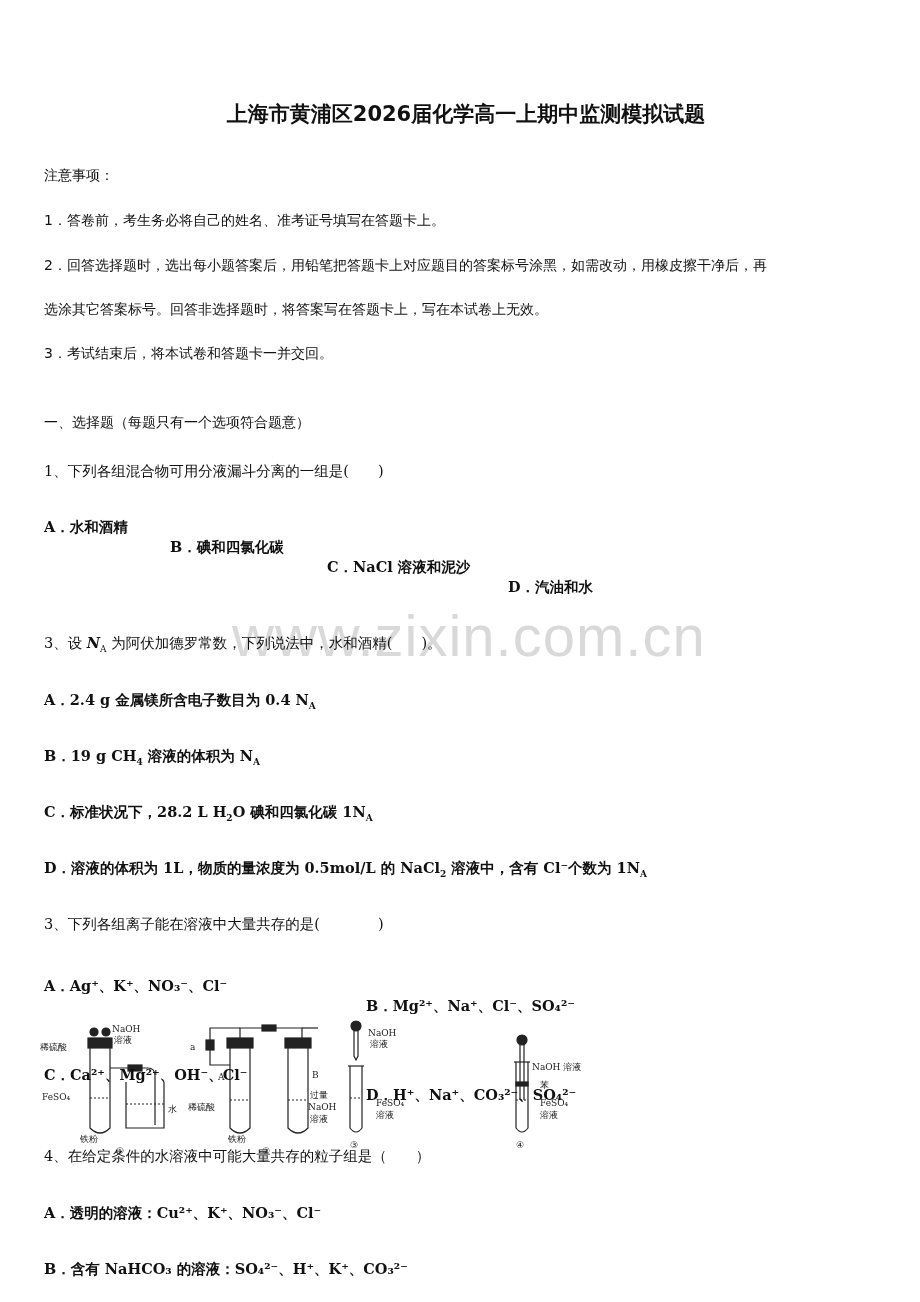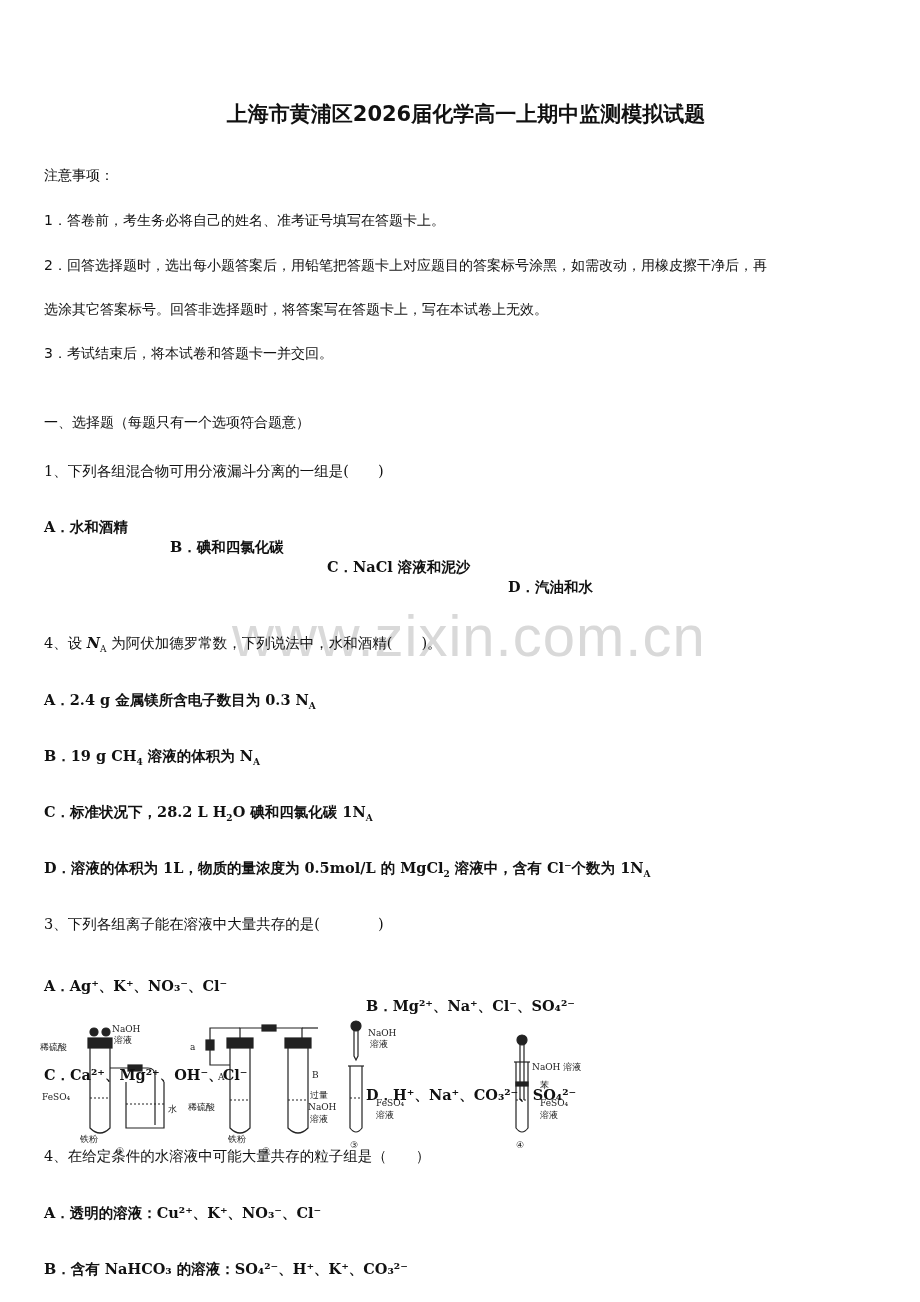--- a/index.html
+++ b/index.html
@@ -36,33 +36,33 @@
 
   <div class="line notice fg" style="top:284px;">一、选择题（每题只有一个选项符合题意）</div>
 
   <div class="line q fg" style="top:313px;">1、下列各组混合物可用分液漏斗分离的一组是(　　)</div>
   <div class="line opt fg" style="top:349px;">A．水和酒精</div>
   <div class="line opt fg" style="left:170px; top:349px;">B．碘和四氯化碳</div>
   <div class="line opt fg" style="left:327px; top:349px;">C．NaCl 溶液和泥沙</div>
   <div class="line opt fg" style="left:508px; top:349px;">D．汽油和水</div>
 
   <div class="line q fg" style="top:385px;">
-    <span>4、设 </span><i><b>N</b></i><sub>A</sub><span> 为阿伏加德罗常数，下列说法中，水和酒精(　　)。</span>
+    <span>3、设 </span><i><b>N</b></i><sub>A</sub><span> 为阿伏加德罗常数，下列说法中，水和酒精(　　)。</span>
   </div>
   <div class="line opt fg" style="top:422px;">
-    <span>A．2.4 g 金属镁所含电子数目为 0.3 N</span><sub>A</sub>
+    <span>A．2.4 g 金属镁所含电子数目为 0.4 N</span><sub>A</sub>
   </div>
   <div class="line opt fg" style="top:458px;">
     <span>B．19 g CH</span><sub>4</sub><span> 溶液的体积为 N</span><sub>A</sub>
   </div>
   <div class="line opt fg" style="top:494px;">
     <span>C．标准状况下，28.2 L H</span><sub>2</sub><span>O 碘和四氯化碳 1N</span><sub>A</sub>
   </div>
   <div class="line opt fg" style="top:530px;">
-    <span>D．溶液的体积为 1L，物质的量浓度为 0.5mol/L 的 MgCl</span><sub>2</sub><span> 溶液中，含有 Cl⁻个数为 1N</span><sub>A</sub>
+    <span>D．溶液的体积为 1L，物质的量浓度为 0.5mol/L 的 NaCl</span><sub>2</sub><span> 溶液中，含有 Cl⁻个数为 1N</span><sub>A</sub>
   </div>
 
   <div class="line q fg" style="top:566px;">3、下列各组离子能在溶液中大量共存的是(　　　　)</div>
   <div class="line opt fg" style="top:608px;">A．Ag⁺、K⁺、NO₃⁻、Cl⁻</div>
   <div class="line opt fg" style="left:366px; top:608px;">B．Mg²⁺、Na⁺、Cl⁻、SO₄²⁻</div>
   <div class="line opt fg" style="top:657px;">C．Ca²⁺、Mg²⁺、OH⁻、Cl⁻</div>
   <div class="line opt fg" style="left:366px; top:657px;">D．H⁺、Na⁺、CO₃²⁻、SO₄²⁻</div>
 
   <div class="line q fg" style="top:698px;">4、在给定条件的水溶液中可能大量共存的粒子组是（　　）</div>
   <div class="line opt fg" style="top:735px;">A．透明的溶液：Cu²⁺、K⁺、NO₃⁻、Cl⁻</div>

